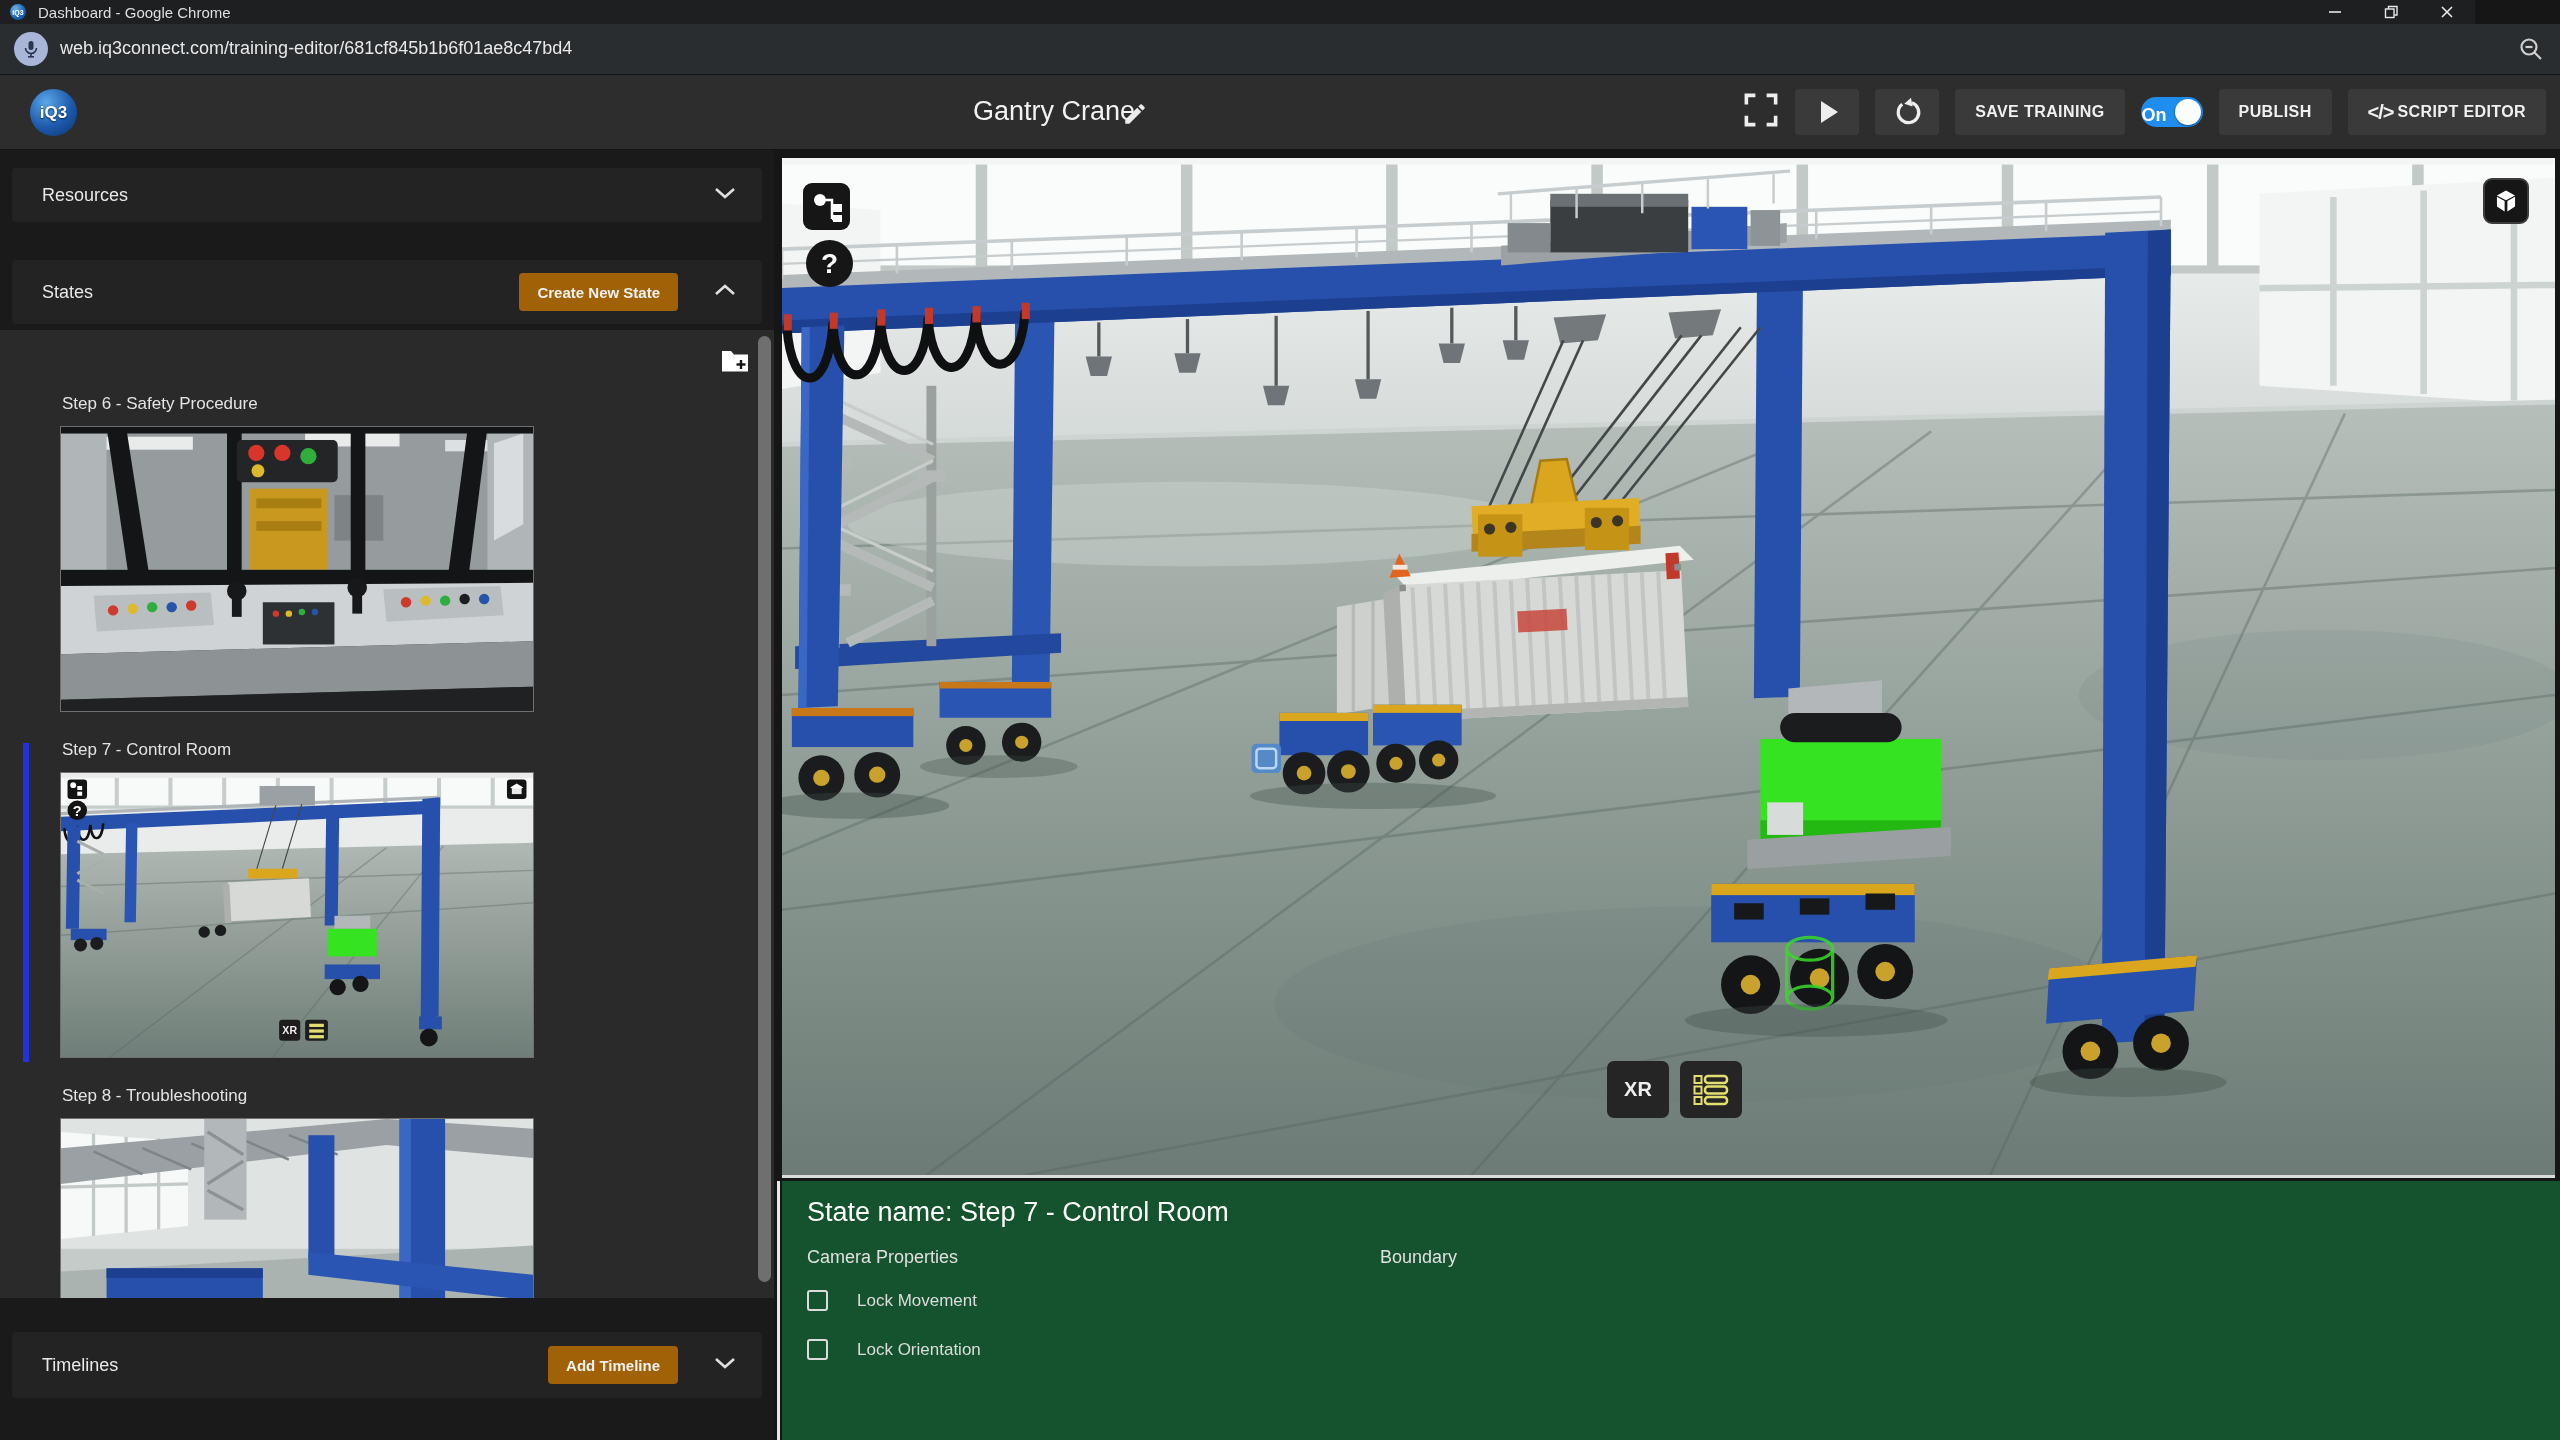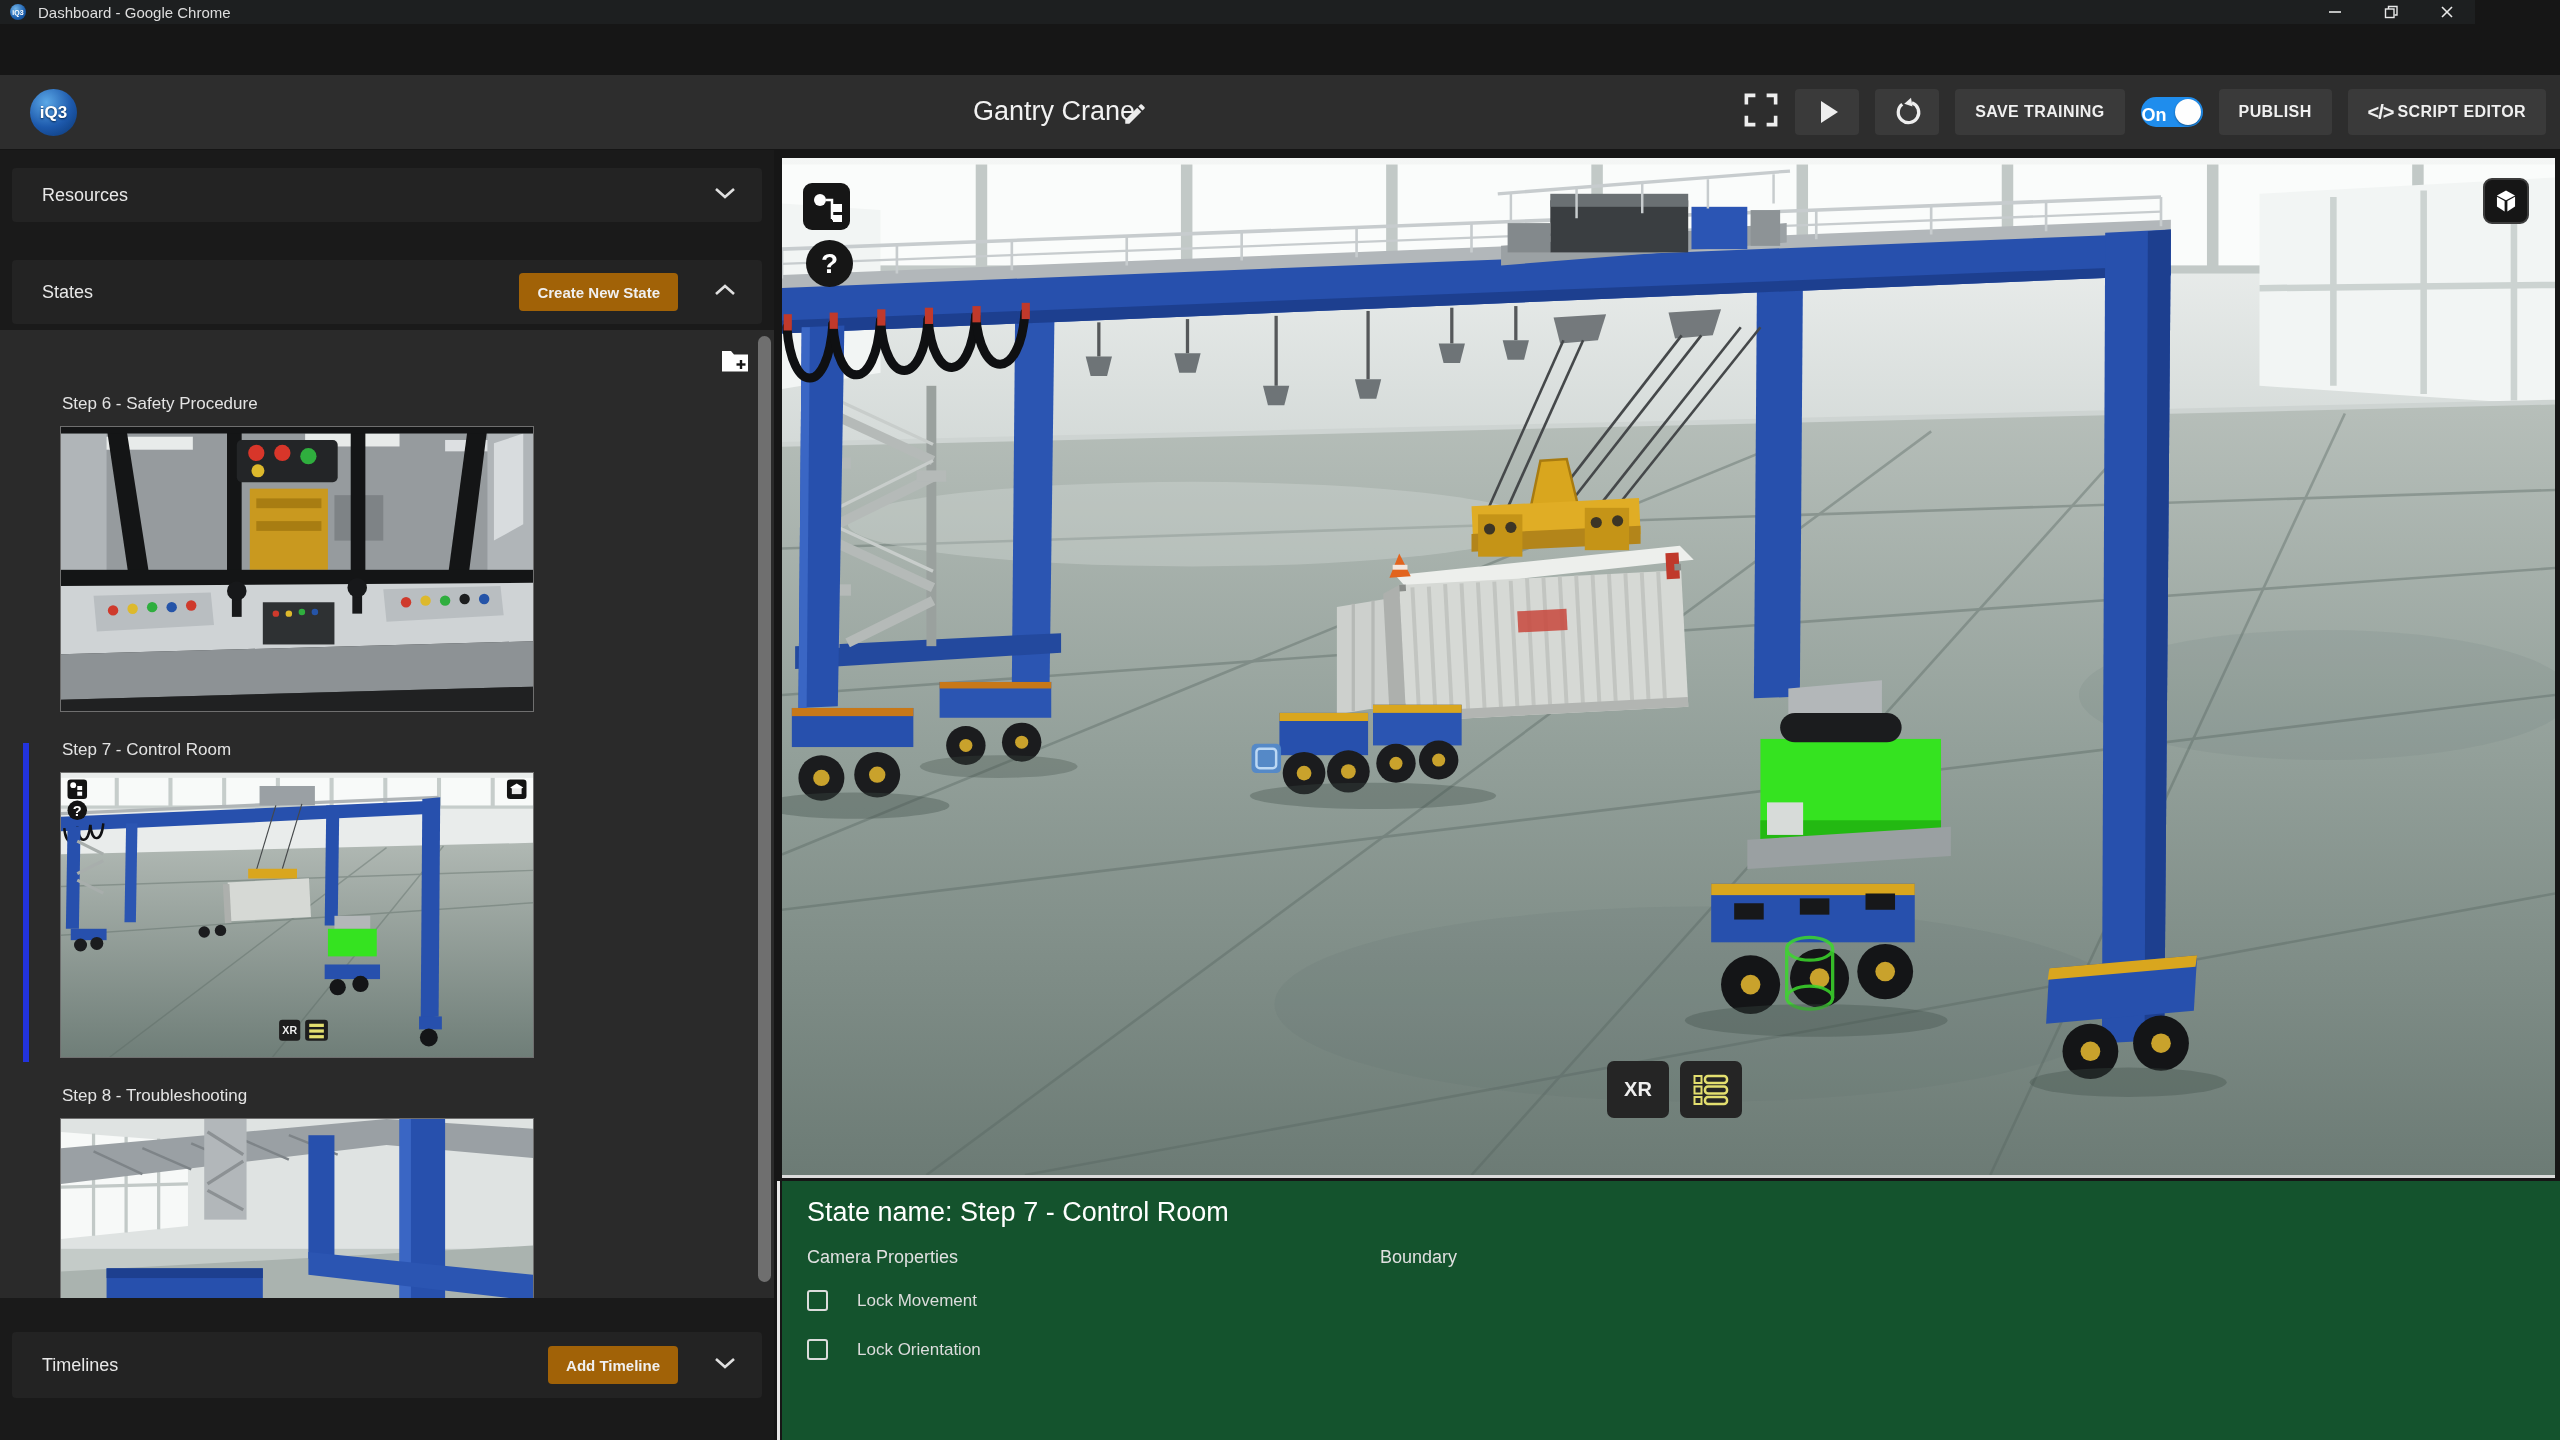--- a/index.html
+++ b/index.html
@@ -95,20 +95,38 @@
       </div>
       <div class="win-btn">
         <svg width="14" height="14" viewBox="0 0 14 14" stroke="#e8e8e8" stroke-width="1.6">
             <line x1="2" y1="2" x2="12" y2="12"></line>
             <line x1="12" y1="2" x2="2" y2="12"></line>
           </svg>
       </div>
     </div>
   </div>
 
+  <div class="urlbar">
+    <div class="mic-badge">
+      <svg width="16" height="18" viewBox="0 0 16 18" fill="#2a3550">
+          <rect x="5.5" y="1" width="5" height="9" rx="2.5"></rect>
+          <path d="M2.5,8 a5.5,5.5 0 0 0 11,0" fill="none" stroke="#2a3550" stroke-width="1.6"></path>
+          <line x1="8" y1="13.5" x2="8" y2="16.5" stroke="#2a3550" stroke-width="1.6"></line>
+          <line x1="5" y1="16.8" x2="11" y2="16.8" stroke="#2a3550" stroke-width="1.6"></line>
+        </svg>
+    </div>
+    <div class="url-text">web.iq3connect.com/training-editor/681cf845b1b6f01ae8c47bd4</div>
+    <div class="zoom-icon">
+      <svg width="26" height="26" viewBox="0 0 26 26" fill="none" stroke="#cfcfcf" stroke-width="2.2">
+          <circle cx="11" cy="11" r="7.5"></circle>
+          <line x1="16.5" y1="16.5" x2="23" y2="23"></line>
+          <line x1="7.5" y1="11" x2="14.5" y2="11"></line>
+        </svg>
+    </div>
+  </div>
 
   <div class="appheader">
     <div class="logo">iQ3</div>
     <div class="training-title">Gantry Crane</div>
     <div class="edit-pencil">
       <svg width="26" height="26" viewBox="0 0 24 24" fill="#ececec">
           <path d="M3 17.25V21h3.75L17.8 9.94l-3.75-3.75L3 17.25zM20.7 7.04a1 1 0 0 0 0-1.41l-2.34-2.34a1 1 0 0 0-1.41 0l-1.83 1.83 3.75 3.75 1.83-1.83z"></path>
         </svg>
     </div>
     <div class="header-actions">

